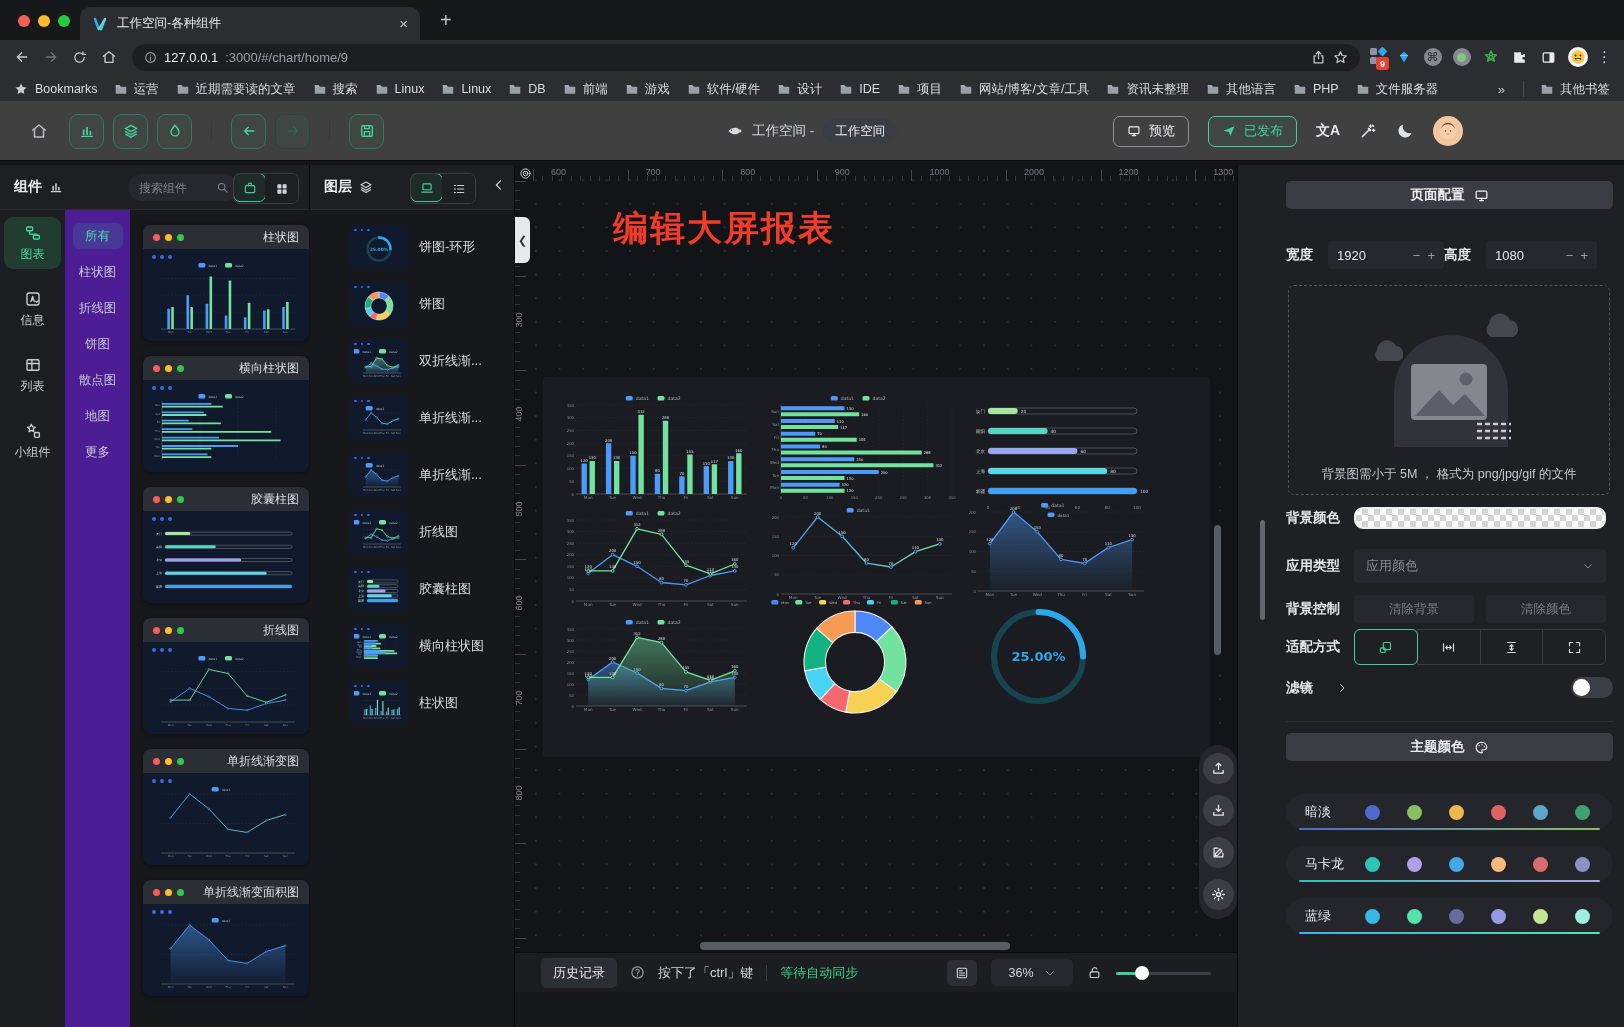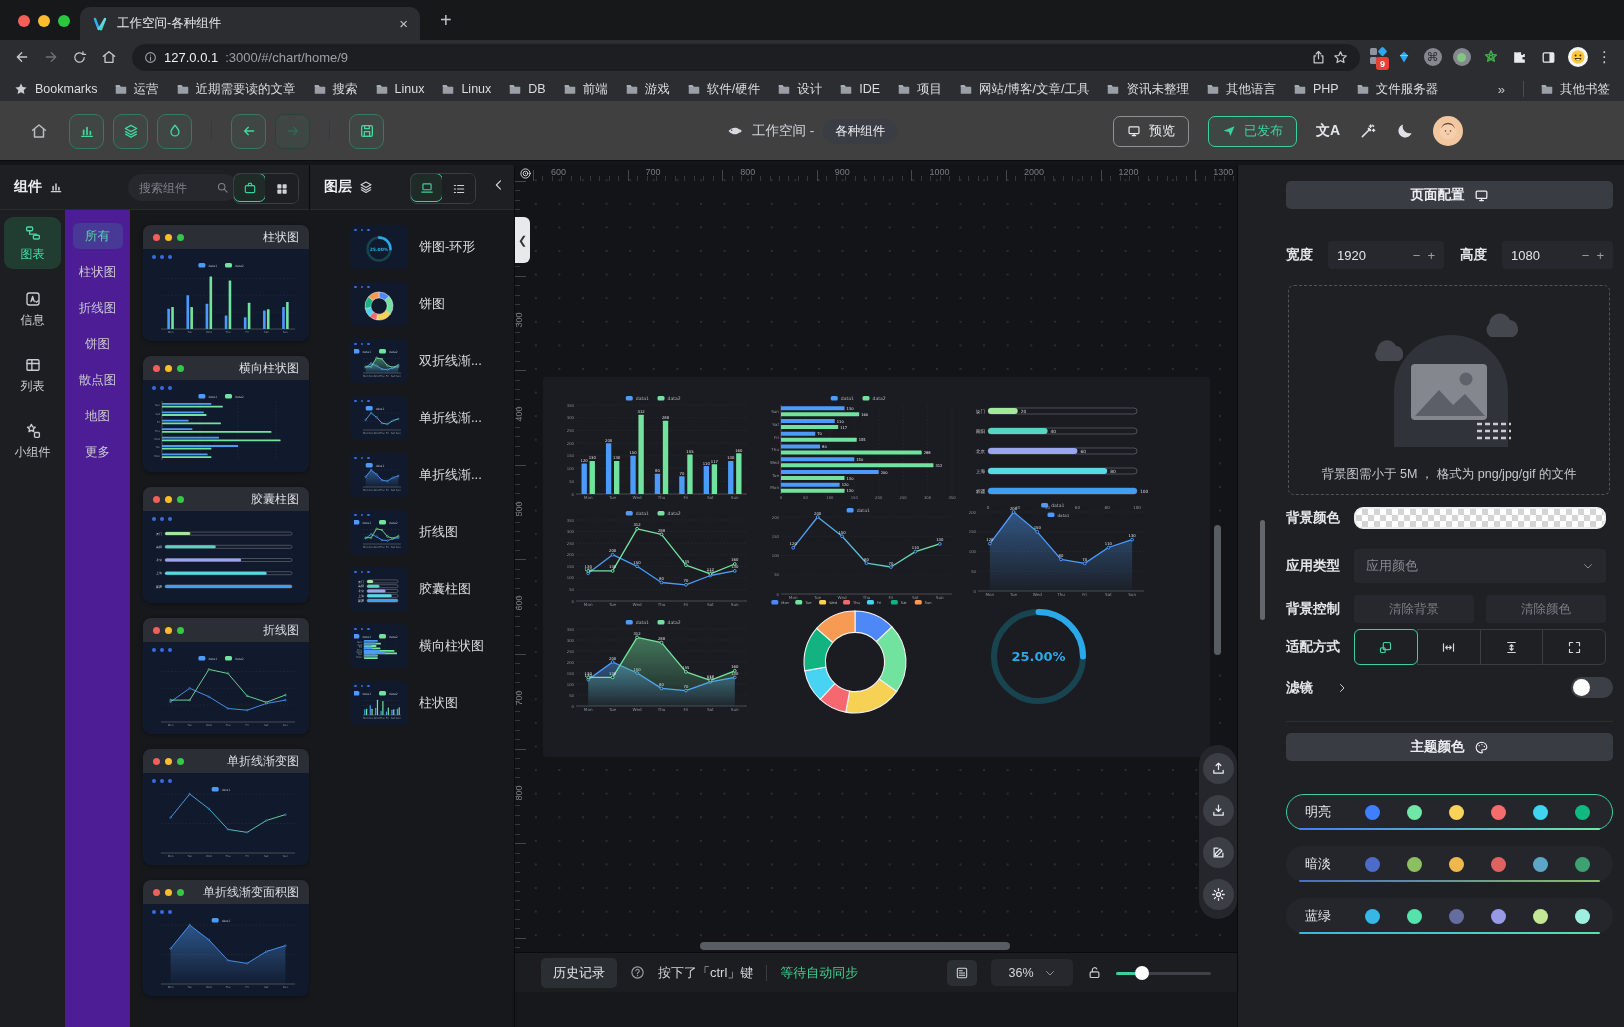--- a/index.html
+++ b/index.html
@@ -586,21 +586,21 @@
     </div>
     <div class="ab-center">
       <span class="ic ic16" style="color:#d8dade">
           <svg viewBox="0 0 24 24" fill="currentColor">
             <path d="M2.5 12s4-5 9.5-5c4.5 0 8 3.2 8 5s-3.5 5-8 5c-5.5 0-9.5-5-9.5-5z"></path>
             <path d="M19 8.5l3.5 3.5-3.5 3.5z"></path>
             <circle cx="7.2" cy="10.8" r="1" fill="#1b1c1f"></circle>
           </svg>
         </span>
       <span class="ws-label">工作空间 -</span>
-      <span class="ws-pill">各种组件</span>
+      <span class="ws-pill">工作空间</span>
     </div>
     <div class="ab-right">
       <span class="preview-btn">
         <span class="ic ic14">
             <svg viewBox="0 0 24 24" fill="none" stroke="currentColor" stroke-width="2" stroke-linecap="round" stroke-linejoin="round">
               <rect x="3.5" y="5" width="17" height="11.5" rx="1.5"></rect>
               <path d="M9 20h6M12 16.5V20"></path>
             </svg>
           </span>
           <span>预览</span>
@@ -1386,20 +1386,21 @@
     <div id="ry-nums">
         <span class="ry-num" style="top: 55px;">200</span>
         <span class="ry-num" style="top: 149.6px;">300</span>
         <span class="ry-num" style="top: 244.2px;">400</span>
         <span class="ry-num" style="top: 338.8px;">500</span>
         <span class="ry-num" style="top: 433.4px;">600</span>
         <span class="ry-num" style="top: 528px;">700</span>
         <span class="ry-num" style="top: 622.6px;">800</span>
       </div>
     <span class="edge-tab">❮</span>
+    <div class="big-title">编辑大屏报表</div>
     <div class="dashboard">
       <div class="chart dash-chart" style="left:17px;top:16px;width:195px;height:112px"><svg viewBox="0 0 195 112" width="195" height="112">
             <rect x="65.78" y="3" width="7" height="4.5" rx="1.5" fill="#4C9BFA"></rect>
             <text x="75.78" y="7.3" font-size="4.6" fill="#aeb3bb">data1</text>
             <rect x="97.5" y="3" width="7" height="4.5" rx="1.5" fill="#72E39F"></rect>
             <text x="107.5" y="7.3" font-size="4.6" fill="#aeb3bb">data2</text>
             <line x1="16" y1="101" x2="187" y2="101" stroke="#30333a" stroke-width="0.5" stroke-dasharray="1.5 2"></line>
             <text x="14" y="102.6" font-size="3.7719999999999994" fill="#8d929b" text-anchor="end">0</text>
             <line x1="16" y1="88.28571428571429" x2="187" y2="88.28571428571429" stroke="#30333a" stroke-width="0.5" stroke-dasharray="1.5 2"></line>
             <text x="14" y="89.88571428571429" font-size="3.7719999999999994" fill="#8d929b" text-anchor="end">50</text>
@@ -1875,21 +1876,21 @@
           </svg>
         </span>
     </div>
     <div class="rp-row" style="top:76px">
       <span class="rp-lb" style="width:42px">宽度</span>
       <span class="stepper" style="width:116px">
         <span class="val">1920</span>
         <span class="pm">−</span>
         <span class="pm">+</span>
       </span>
-      <span class="rp-lb" style="width:42px;margin-left:16px">高度</span>
+      <span class="rp-lb" style="width:42px;margin-left:0">高度</span>
       <span class="stepper" style="width:111px">
         <span class="val">1080</span>
         <span class="pm">−</span>
         <span class="pm">+</span>
       </span>
     </div>
     <div class="upload">
       <span class="art">
         <svg width="200" height="150" viewBox="0 0 200 150">
           <path d="M45 145 v-55 a57 57 0 0 1 114 0 v55 z" fill="#303339"></path>
@@ -1978,45 +1979,45 @@
       <span class="ic ic15">
           <svg viewBox="0 0 24 24" fill="none" stroke="currentColor" stroke-width="1.8" stroke-linecap="round" stroke-linejoin="round">
             <path d="M12 3.5a8.5 8.5 0 1 0 0 17c1.6 0 2-1.5.9-2.4-1-.9-.5-2.6 1.1-2.6h2.3a4 4 0 0 0 4.2-3.9A8.6 8.6 0 0 0 12 3.5z"></path>
             <circle cx="8.3" cy="9" r="1.1" fill="currentColor" stroke="none"></circle>
             <circle cx="12.8" cy="7.3" r="1.1" fill="currentColor" stroke="none"></circle>
             <circle cx="16.5" cy="10.3" r="1.1" fill="currentColor" stroke="none"></circle>
           </svg>
         </span>
     </div>
     <div class="themes">
-        <div class="theme-row active">
-          <span class="theme-name">明亮</span>
-          <span class="theme-dots">
-            <i style="background:#3D7FFF"></i>
-            <i style="background:#6EE7A7"></i>
-            <i style="background:#F9D15B"></i>
-            <i style="background:#F56C6C"></i>
-            <i style="background:#41D4F0"></i>
-            <i style="background:#10B981"></i>
-          </span>
-          <span class="theme-line" style="background:linear-gradient(90deg,#3D7FFF,#6EE7A7)"></span>
-        </div>
         <div class="theme-row">
           <span class="theme-name">暗淡</span>
           <span class="theme-dots">
             <i style="background:#4D6BC8"></i>
             <i style="background:#8CBE62"></i>
             <i style="background:#EFB84D"></i>
             <i style="background:#DE6260"></i>
             <i style="background:#5CA7C7"></i>
             <i style="background:#3EA172"></i>
           </span>
           <span class="theme-line" style="background:linear-gradient(90deg,#4D6BC8,#8CBE62)"></span>
         </div>
         <div class="theme-row">
+          <span class="theme-name">马卡龙</span>
+          <span class="theme-dots">
+            <i style="background:#2BC5B4"></i>
+            <i style="background:#AF9FE9"></i>
+            <i style="background:#44A7E8"></i>
+            <i style="background:#F6B97E"></i>
+            <i style="background:#D76D6D"></i>
+            <i style="background:#8A93C3"></i>
+          </span>
+          <span class="theme-line" style="background:linear-gradient(90deg,#2BC5B4,#AF9FE9)"></span>
+        </div>
+        <div class="theme-row">
           <span class="theme-name">蓝绿</span>
           <span class="theme-dots">
             <i style="background:#38B6E6"></i>
             <i style="background:#55E2AC"></i>
             <i style="background:#646D9E"></i>
             <i style="background:#989AE8"></i>
             <i style="background:#C4E795"></i>
             <i style="background:#9FEFE0"></i>
           </span>
           <span class="theme-line" style="background:linear-gradient(90deg,#38B6E6,#55E2AC)"></span>

